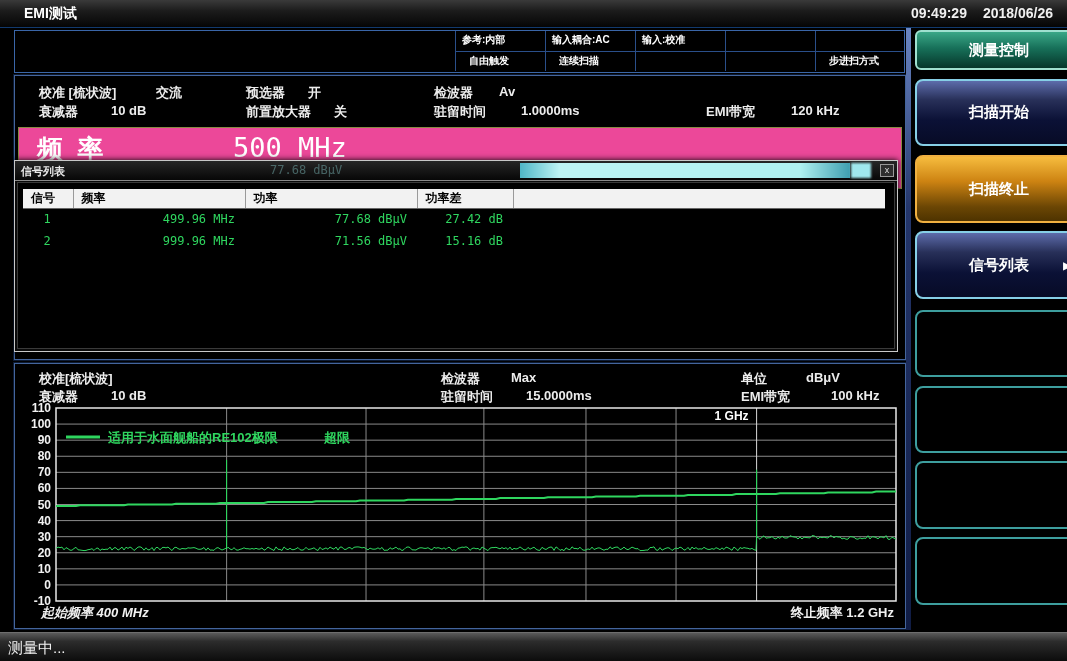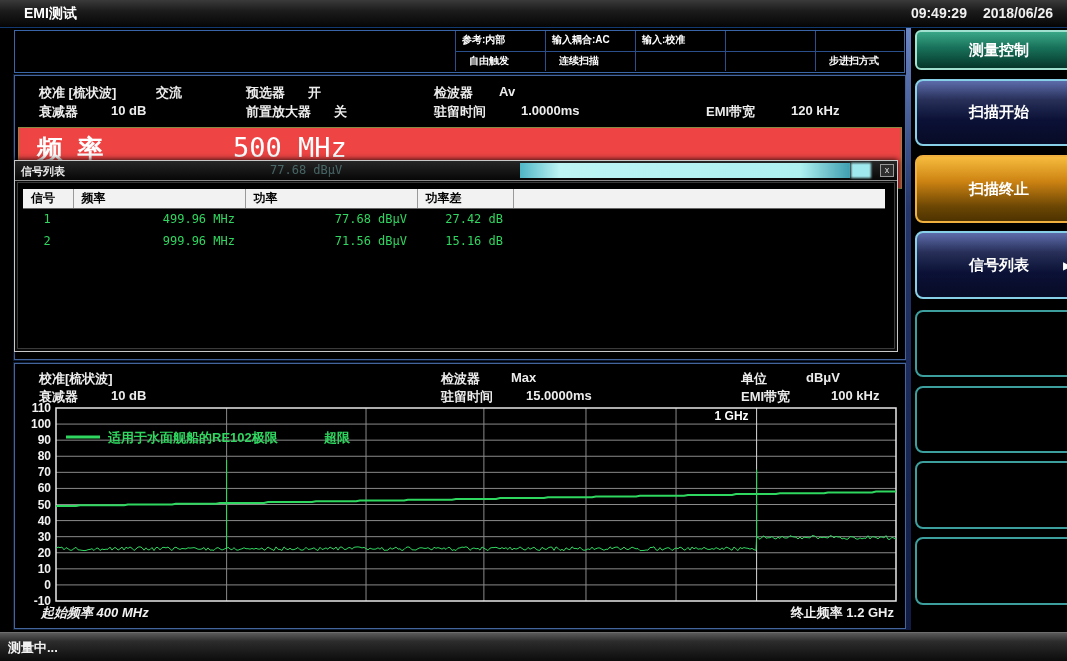--- a/index.html
+++ b/index.html
@@ -27,21 +27,21 @@
 
   
   .panel { position:absolute; background:#000; border:1px solid #44659c; box-shadow:0 0 0 1px #0c1a33; }
   #upper-panel { left:14px; top:75px;  width:892px; height:285px; }
   #lower-panel { left:14px; top:363px; width:892px; height:266px; }
 
   .set-label, .set-value { position:absolute; color:#ececec; font-size:13px; font-weight:bold; white-space:pre; }
 
   
   .freq-box { position:absolute; left:3px; top:51px; width:884px; height:62px;
-              border:1px solid #8a8a45; background:#ef4444; }
+              border:1px solid #8a8a45; background:#ec4899; }
   .freq-label { position:absolute; left:18px; top:4px; color:#fff; font-size:26px; font-weight:bold; white-space:pre; }
   .freq-value { position:absolute; left:214px; top:4px; color:#fff; font-size:27px;
                 font-family:"DejaVu Sans Mono", monospace; }
 
   
   .sig-window { position:absolute; left:14px; top:160px; width:884px; height:192px;
                 border:1px solid #c8c8c8; background:#0a0a0a; box-shadow:0 0 6px #000; z-index:5; }
   .sig-titlebar { position:relative; height:20px; background:linear-gradient(180deg,#262626,#070707);
                   border-bottom:1px solid #8a8a8a; overflow:hidden; }
   .sig-title { position:absolute; left:6px; top:3px; color:#e8e8e8; font-size:11px; font-weight:bold; }
@@ -83,21 +83,21 @@
   .navy { border:2px solid #86cfe6;
           background:linear-gradient(180deg,#5d6cab 0%,#283059 30%,#0b1136 62%,#070b26 100%); }
   .btn-empty { height:67px; background:#000; border:2px solid #3d9e9e; }
   .e1{top:310px;} .e2{top:386px;height:67px;} .e3{top:461px;height:68px;} .e4{top:537px;height:68px;}
   .btn-arrow { position:absolute; right:10px; top:50%; transform:translateY(-50%); font-size:10px; color:#fff; }
 
   
   .statusbar { position:absolute; left:0; bottom:0; width:1067px; height:29px;
                background:linear-gradient(180deg,#5a5a5a 0%,#2c2c2c 30%,#0c0c0c 100%);
                border-top:1px solid #6e6e6e; }
-  .status-text { position:absolute; left:8px; top:6px; color:#f2f2f2; font-size:13px; font-weight:bold; }
+  .status-text { position:absolute; left:8px; top:6px; color:#f2f2f2; font-size:15px; font-weight:normal; }
 </style>
 </head>
 <body>
 
 <div id="screen">
 
   <div class="topbar">
     <div class="app-title">EMI测试</div>
     <div class="clock"><span>09:49:29</span><span>2018/06/26</span></div>
   </div>

